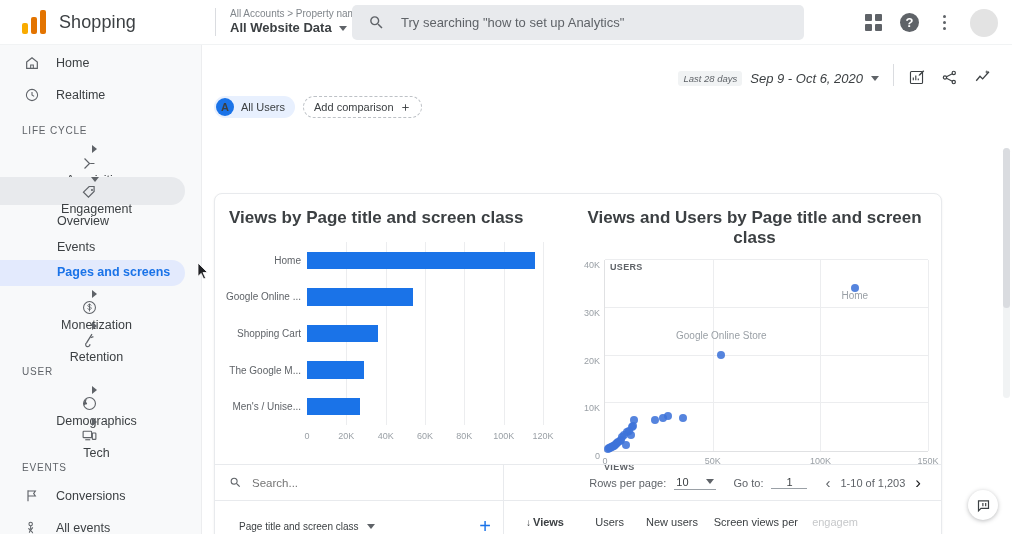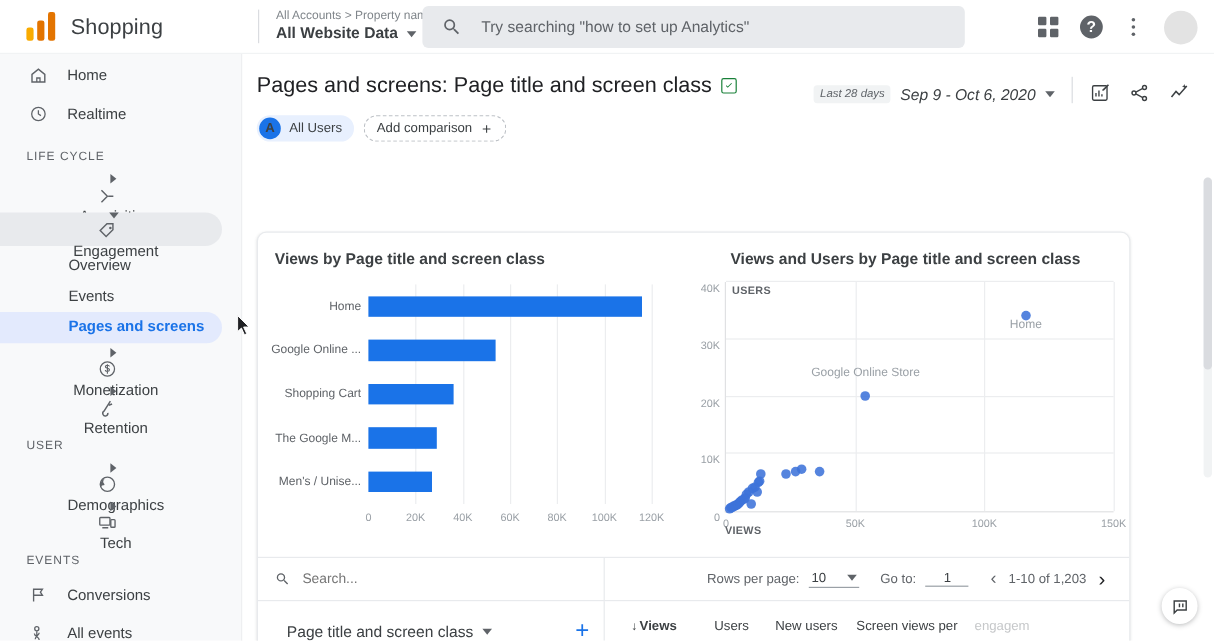--- a/index.html
+++ b/index.html
@@ -88,21 +88,21 @@
     border-radius:12px;font-size:11px;color:#3c4043;gap:6px; }
 
   
   .card { position:absolute; left:12px; top:148px; width:728px; height:380px;
     background:#fff; border:1px solid #e8eaed; border-radius:8px;
     box-shadow:0 1px 2px rgba(60,64,67,.1); overflow:hidden; }
   .card-inner { display:flex; height:270px; }
   .chart-box { padding:14px 0 0 14px; position:relative; }
   .chart-box.left { width:340px; }
   .chart-box.right { width:388px;text-align:center; }
-  .chart-title { font-size:13px; color:#3c4043; font-weight:700; margin-bottom:8px; }
+  .chart-title { font-size:17px; color:#3c4043; font-weight:700; margin-bottom:8px; }
 
   
   .barchart { position:relative; width:318px; height:215px; }
   .bc-plot { position:absolute; left:78px; top:6px; right:4px; bottom:26px; }
   .bc-grid { position:absolute; inset:0; }
   .bc-grid i { position:absolute; top:0; bottom:0; width:1px; background:#ecedef; }
   .bar-row { position:absolute; left:0; right:0; display:flex; align-items:center; }
   .bar-label { position:absolute; right:calc(100% + 6px); font-size:10px; color:#5f6368;
     white-space:nowrap; }
   .bar { height:100%; background:#1a73e8; }
@@ -137,21 +137,21 @@
     padding:0 2px 1px 2px; color:#3c4043; }
   .pager .goto-in { width:36px; border:none; border-bottom:1px solid #9aa0a6; text-align:center;
     font-size:11px; color:#3c4043; outline:none; background:transparent;
     font-family:"Liberation Sans",sans-serif; }
   .arw { color:#5f6368; font-size:15px; padding:0 2px; }
   .arw.dark { color:#202124; font-size:17px; }
 
   .tbl-head2 { display:flex; height:50px; }
   .dim-cell { width:289px; display:flex; align-items:center; padding:0 12px 0 24px;
     border-right:1px solid #e8eaed; height:50px; }
-  .dim-cell .t { font-size:13px; color:#3c4043; display:flex; align-items:center; gap:6px; }
+  .dim-cell .t { font-size:10px; color:#3c4043; display:flex; align-items:center; gap:6px; }
   .plus { margin-left:auto; color:#1a73e8; font-size:20px; line-height:1; font-weight:300; }
   .metric-cols { flex:1; display:flex; align-items:flex-start; padding-top:14px; }
   .mcol { font-size:11px; color:#3c4043; text-align:right; padding-right:14px; line-height:1.45; }
   .mcol.sorted { font-weight:700; }
   .mcol .chev { font-size:10px; margin-right:2px; }
   .mcol.fade { color:#c6c8ca; }
 
   
   .vscroll-outer { position:absolute; right:2px; top:103px; width:7px; height:250px;
     background:#f1f3f4; border-radius:4px; }
@@ -323,28 +323,20 @@
         </svg>
     </span>
     <span>All events</span>
   </div>
 
 </div>
 
 <div class="content">
 
   <div class="page-head">
-    <div class="page-title">
-      <span>Pages and screens: Page title and screen class</span>
-      <span class="verify-badge">
-        <svg width="9" height="9" viewBox="0 0 24 24">
-            <path fill="#188038" d="M9.2 16.4L5 12.2l1.4-1.4 2.8 2.8 8-8L18.6 7z"></path>
-          </svg>
-      </span>
-    </div>
     <div class="head-right">
       <span class="chip-last">Last 28 days</span>
       <span class="date-range">
         <span>Sep 9 - Oct 6, 2020</span>
         <span class="caret-d" style="margin-left:8px"></span>
       </span>
       <span class="vsep"></span>
       <span class="head-icon">
         <svg width="17" height="17" viewBox="0 0 24 24">
             <rect x="3.5" y="3.5" width="17" height="17" rx="1.6" fill="none" stroke="#3c4043" stroke-width="1.6"></rect>

